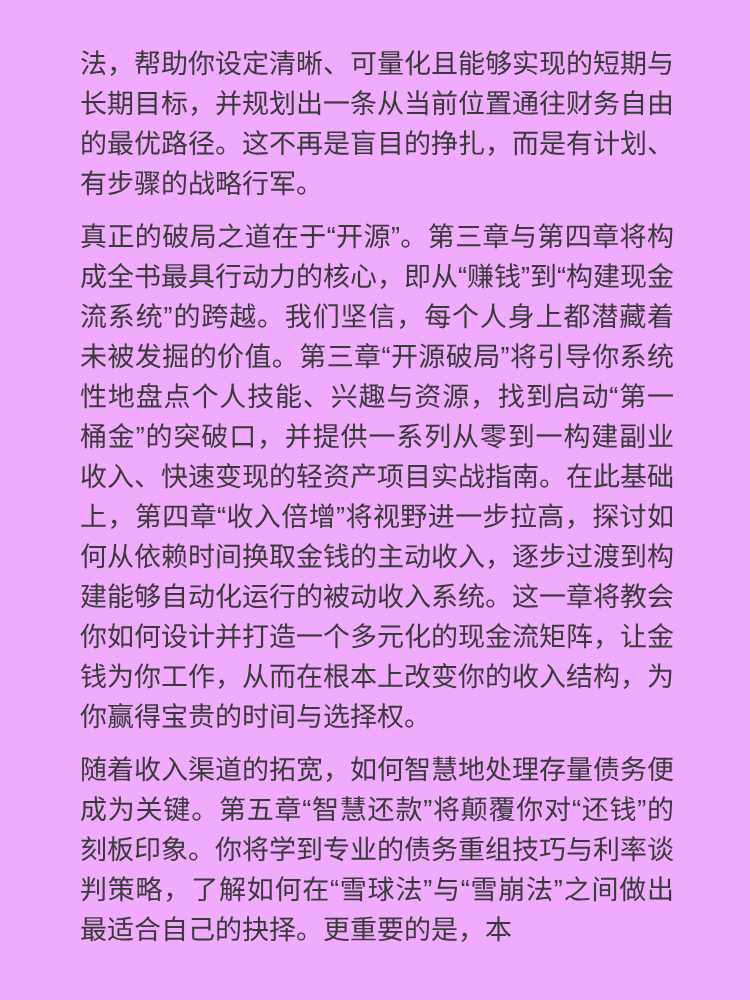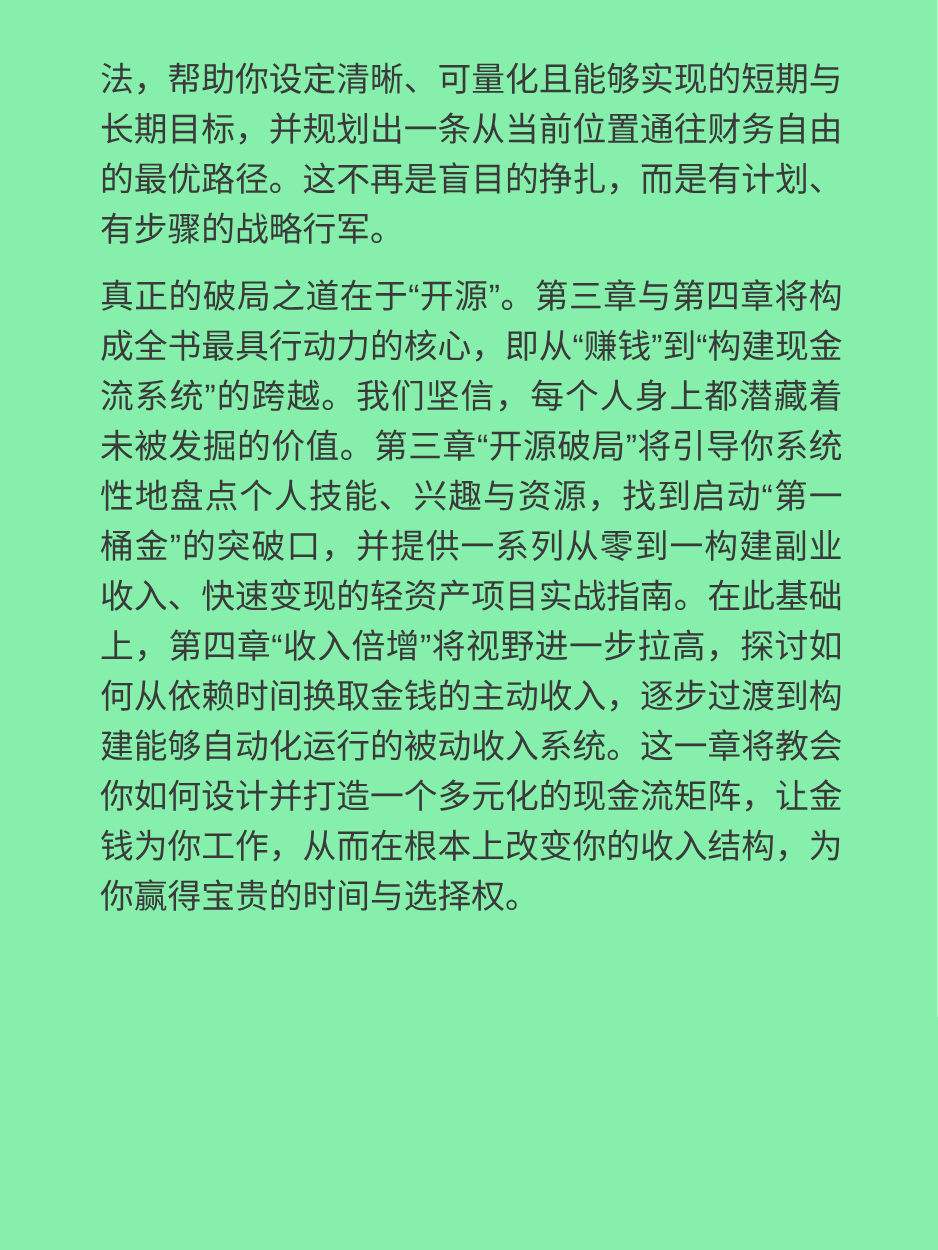--- a/index.html
+++ b/index.html
@@ -11,21 +11,21 @@
     height: 1000px;
     background: #ffffff;
     overflow: hidden;
     font-family: "Liberation Sans", "DejaVu Sans", sans-serif;
   }
   .reader-page {
     box-sizing: border-box;
     width: 750px;
     height: 1000px;
     padding: 44px 76px 40px 80px;
-    background: #86efac;
+    background: #f0abfc;
   }
   .reader-page p.body-paragraph {
     margin: 0 0 13px 0;
     font-size: 27px;
     line-height: 40px;
     color: #3a3a3a;
     text-align: justify;
     text-justify: inter-ideograph;
     letter-spacing: 0;
     word-break: break-all;
@@ -34,13 +34,14 @@
   .reader-page p.body-paragraph:last-child {
     margin-bottom: 0;
   }
 </style>
 </head>
 <body>
 
 <div class="reader-page">
   <p class="body-paragraph">法，帮助你设定清晰、可量化且能够实现的短期与长期目标，并规划出一条从当前位置通往财务自由的最优路径。这不再是盲目的挣扎，而是有计划、有步骤的战略行军。</p>
   <p class="body-paragraph">真正的破局之道在于“开源”。第三章与第四章将构成全书最具行动力的核心，即从“赚钱”到“构建现金流系统”的跨越。我们坚信，每个人身上都潜藏着未被发掘的价值。第三章“开源破局”将引导你系统性地盘点个人技能、兴趣与资源，找到启动“第一桶金”的突破口，并提供一系列从零到一构建副业收入、快速变现的轻资产项目实战指南。在此基础上，第四章“收入倍增”将视野进一步拉高，探讨如何从依赖时间换取金钱的主动收入，逐步过渡到构建能够自动化运行的被动收入系统。这一章将教会你如何设计并打造一个多元化的现金流矩阵，让金钱为你工作，从而在根本上改变你的收入结构，为你赢得宝贵的时间与选择权。</p>
+  <p class="body-paragraph">随着收入渠道的拓宽，如何智慧地处理存量债务便成为关键。第五章“智慧还款”将颠覆你对“还钱”的刻板印象。你将学到专业的债务重组技巧与利率谈判策略，了解如何在“雪球法”与“雪崩法”之间做出最适合自己的抉择。更重要的是，本</p>
 </div>
 
 </body></html>

